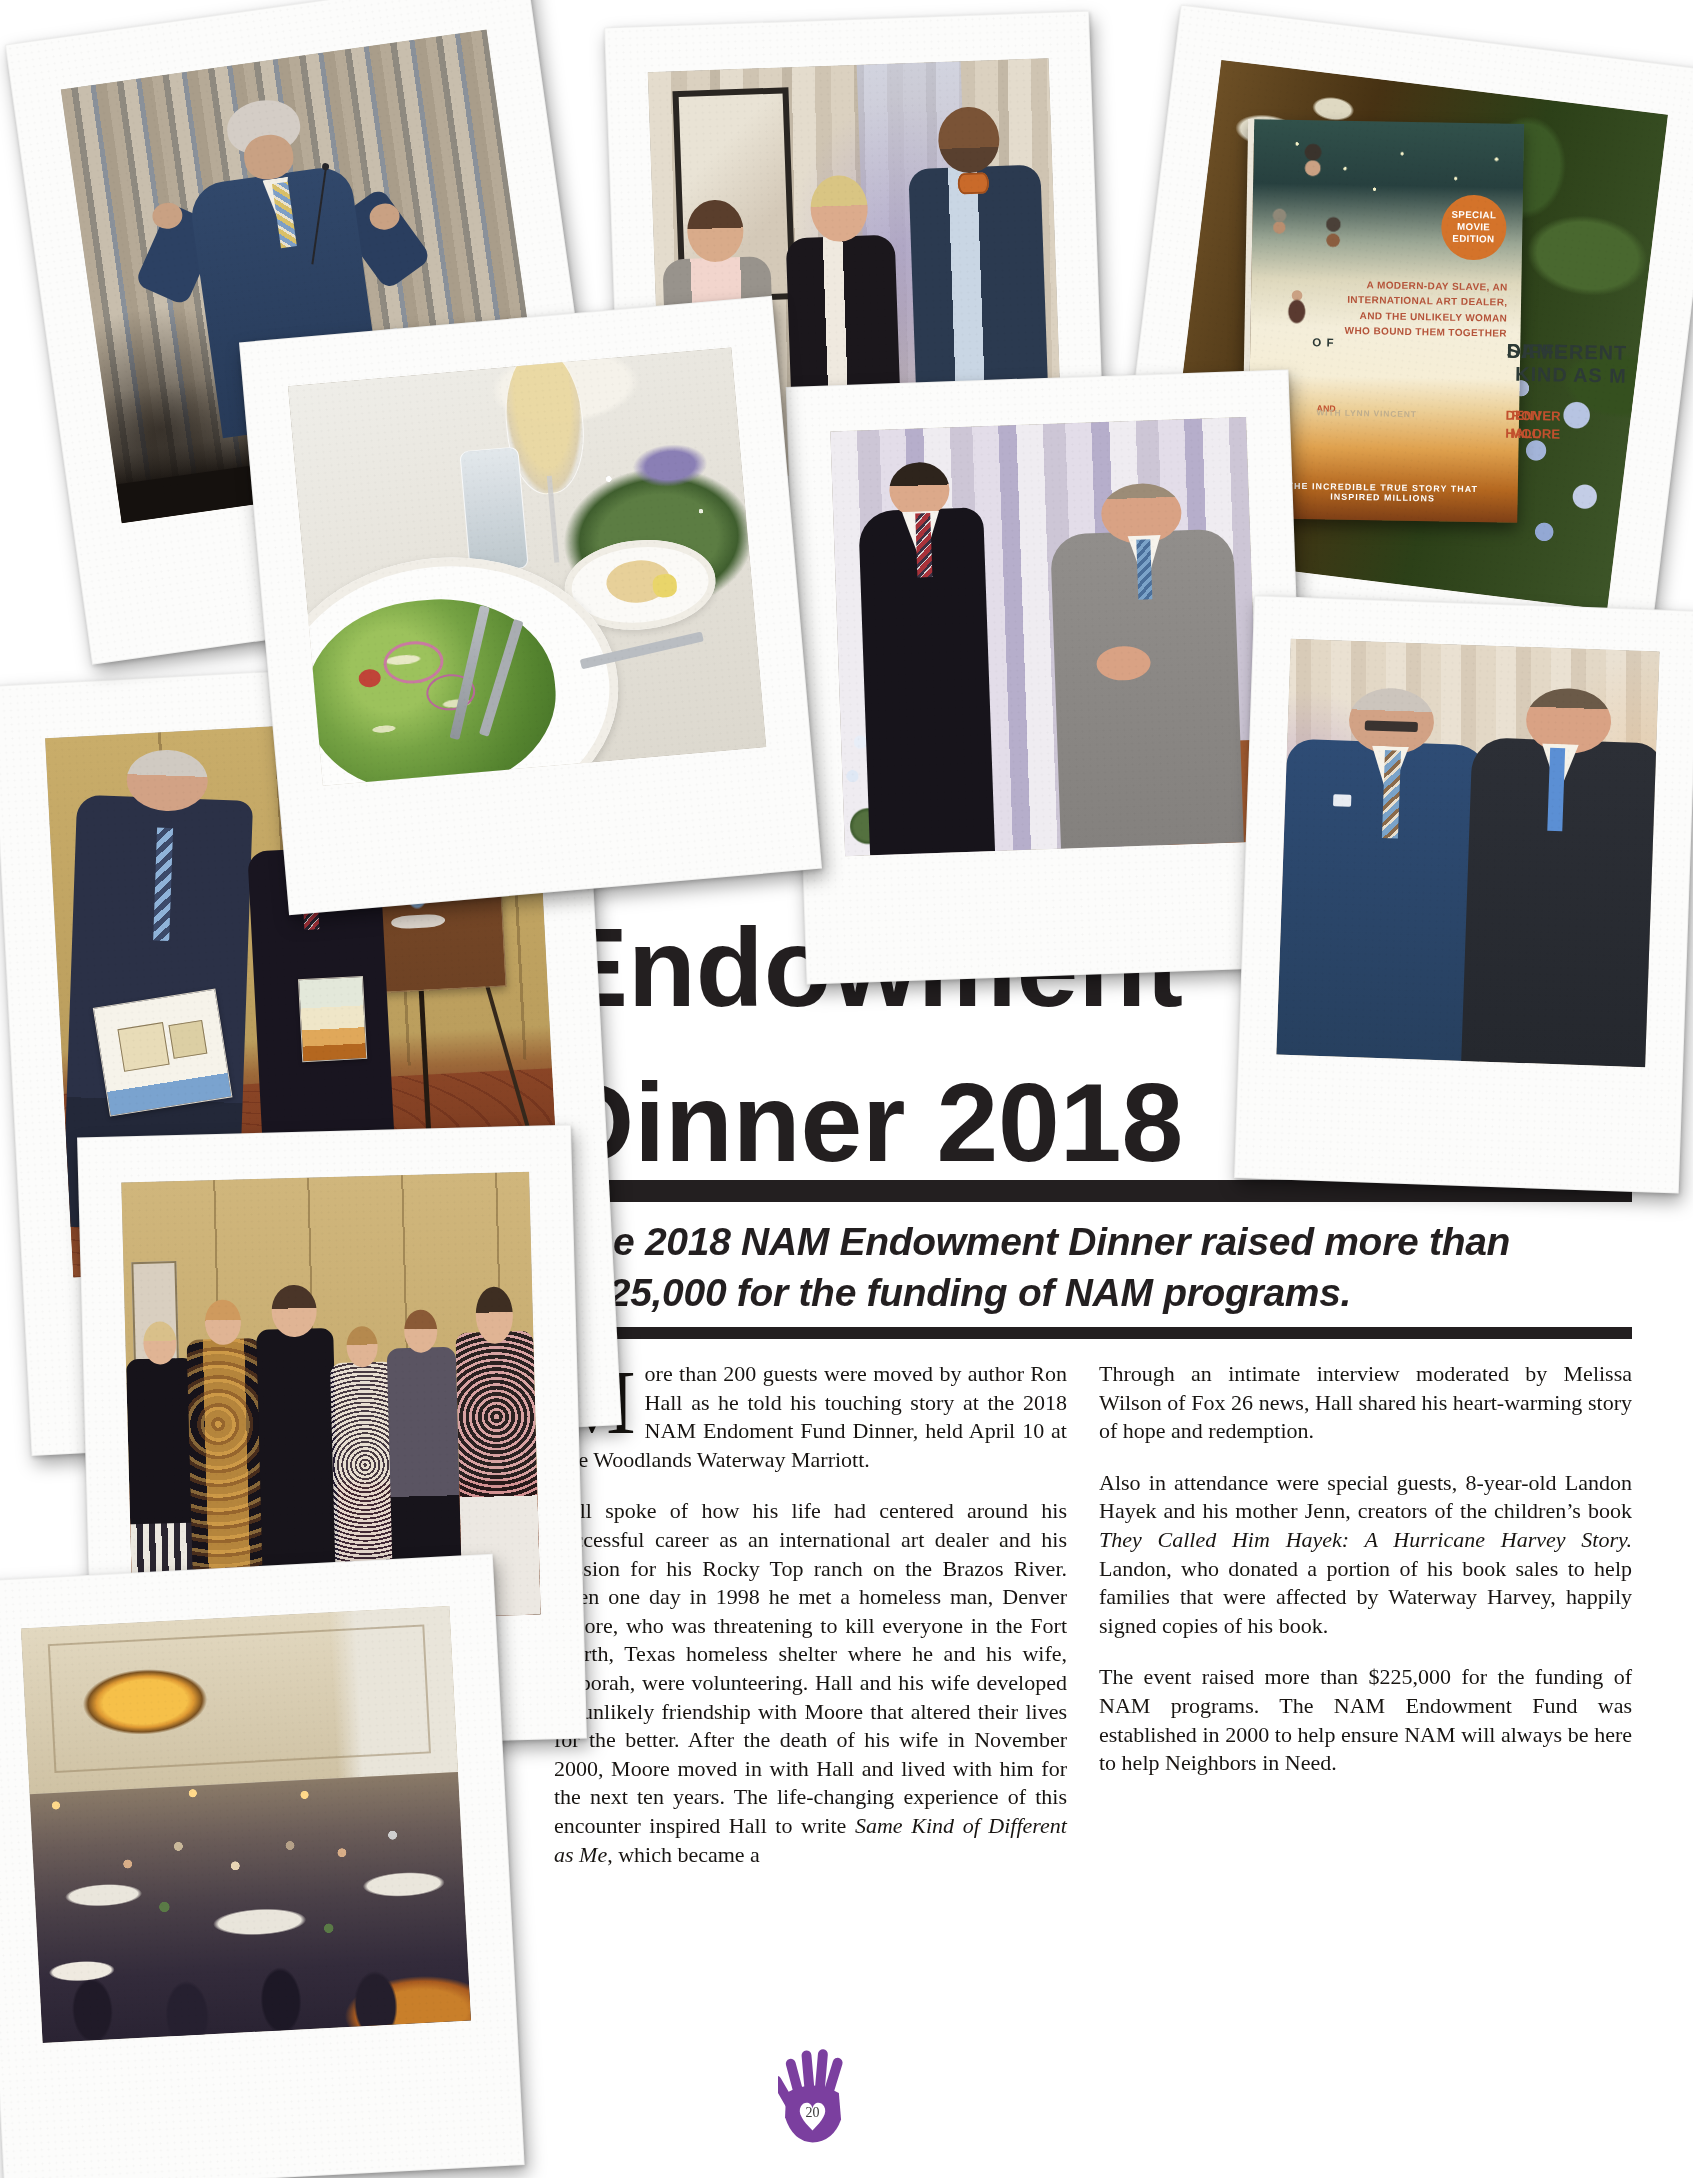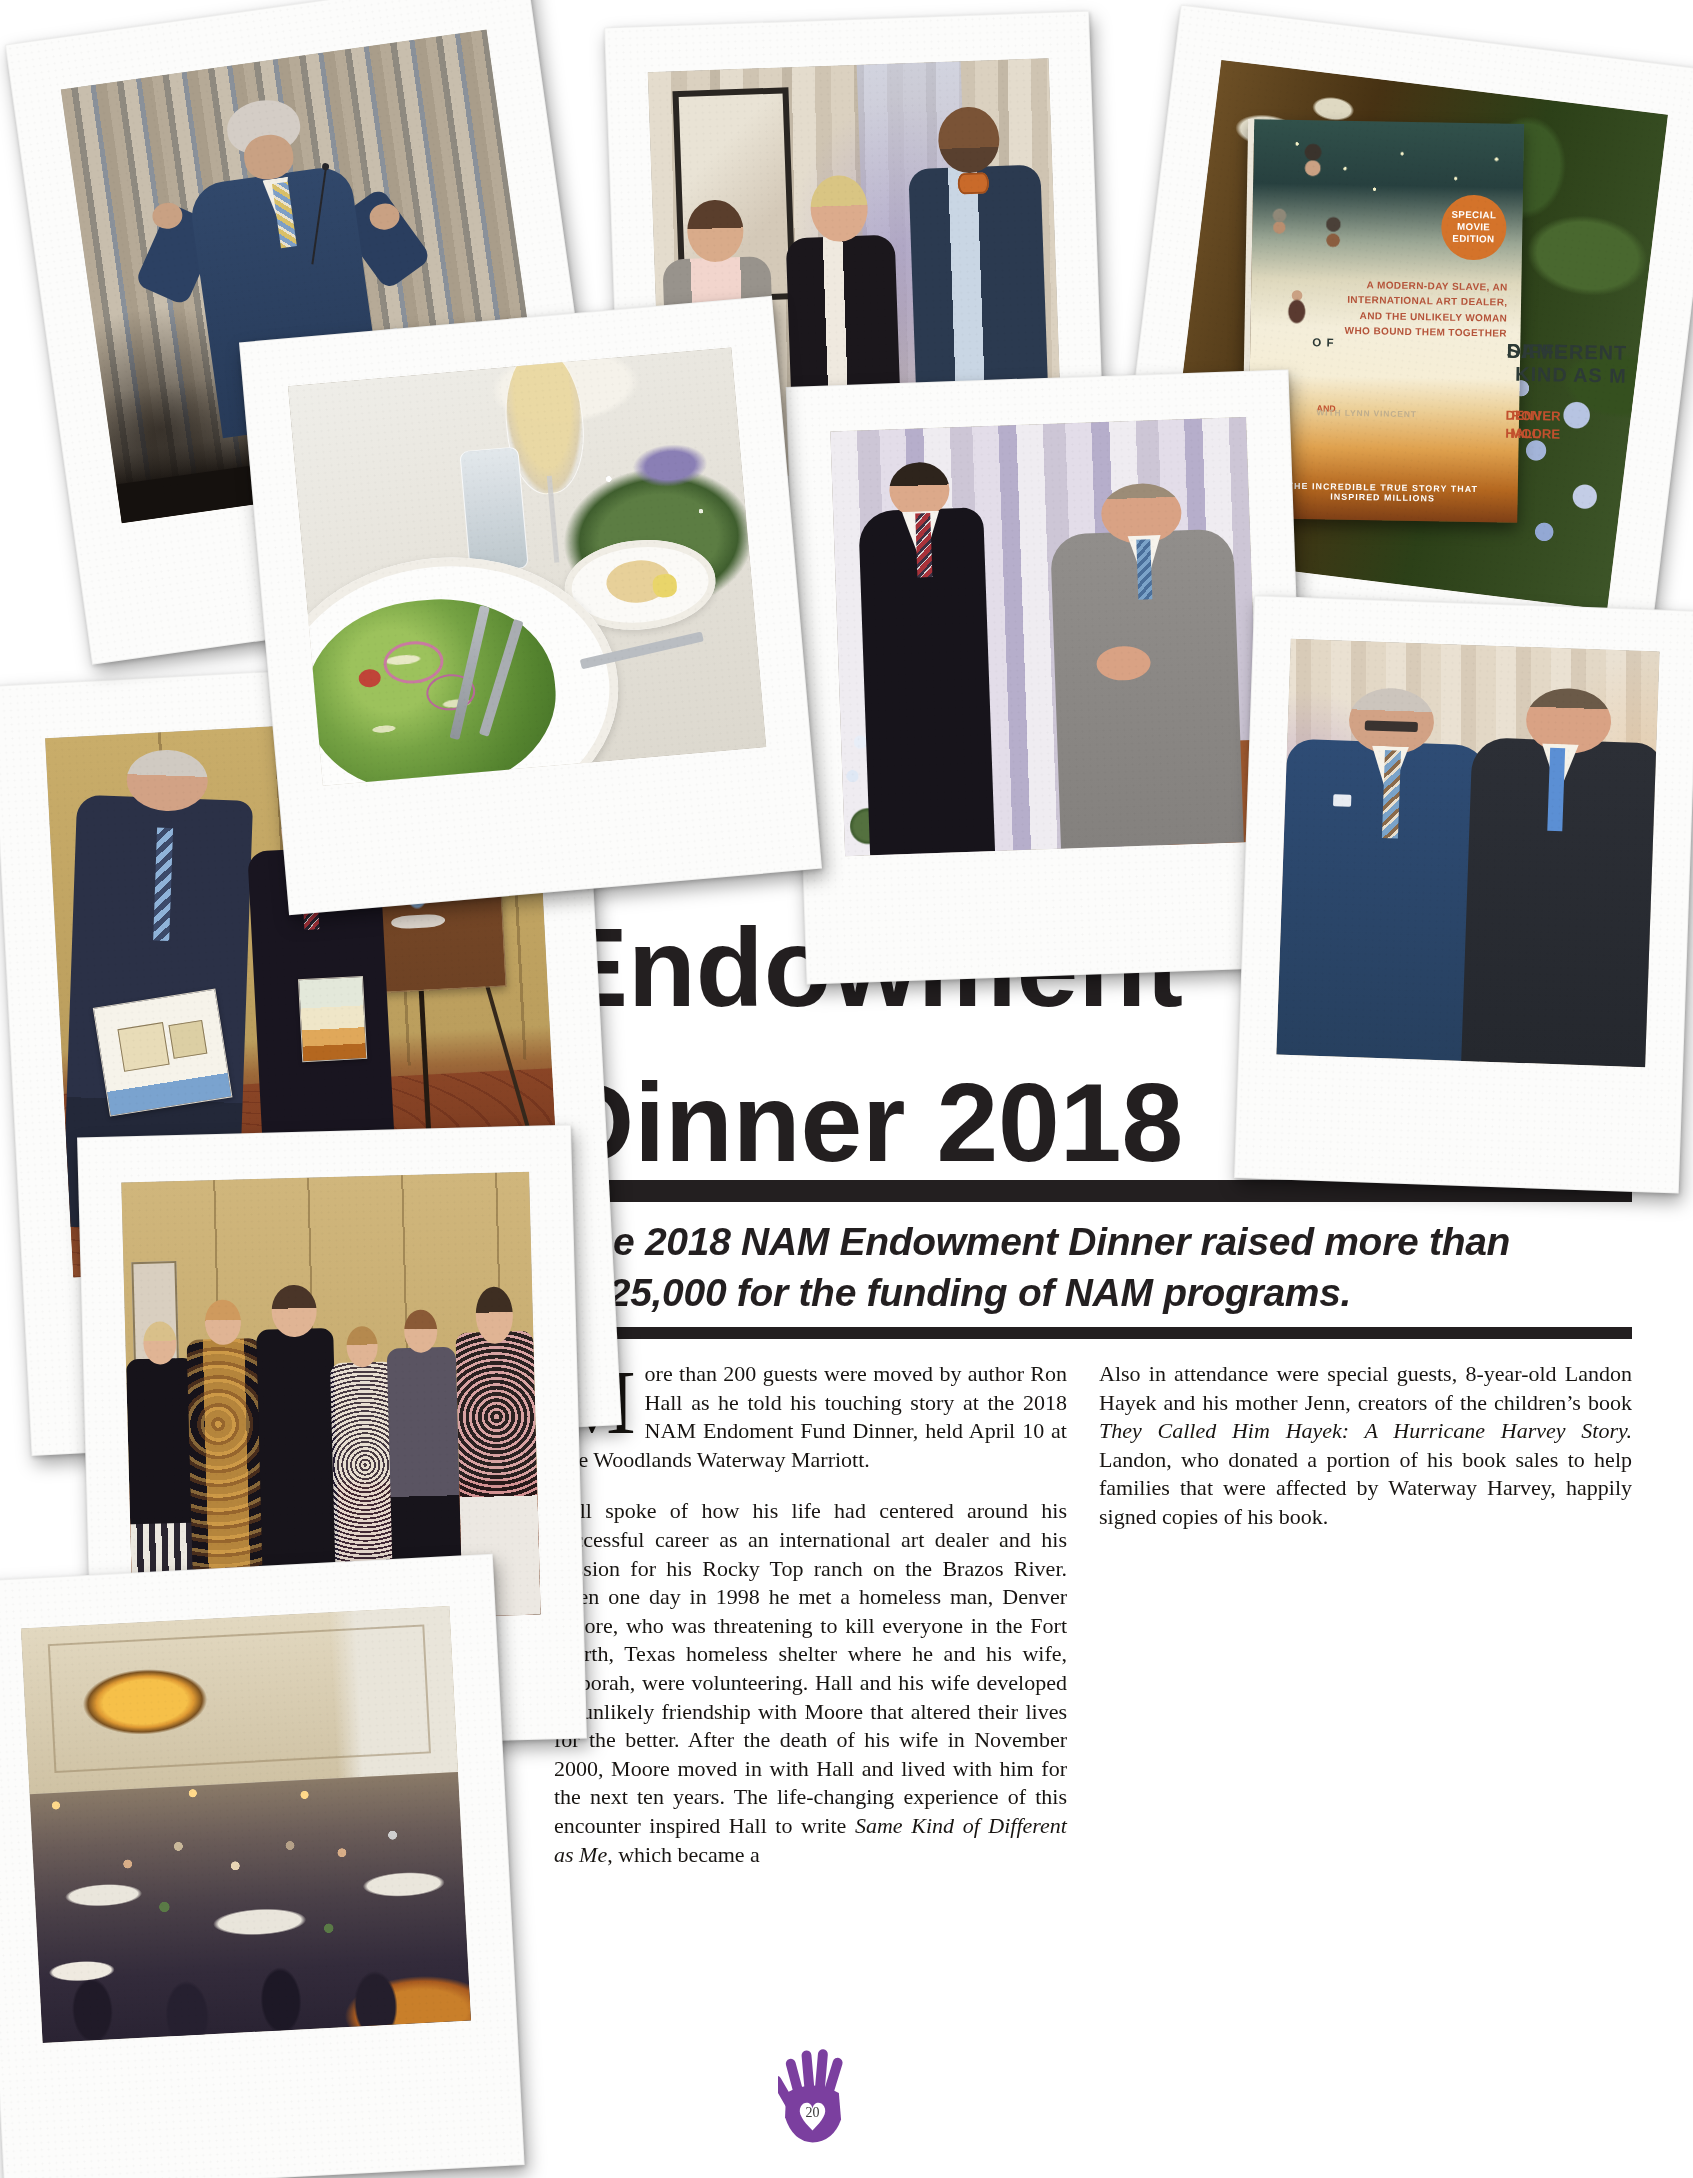--- a/index.html
+++ b/index.html
@@ -437,21 +437,23 @@
   <h1 class="title-line title-2">Dinner 2018</h1>
   <div class="bar bar-top"></div>
   <p class="subtitle">The 2018 NAM Endowment Dinner raised more than $225,000 for the funding of NAM programs.</p>
   <div class="bar bar-bottom"></div>
 
   <section class="col col-left">
     <p class="para"><span class="dropcap">M</span><span>ore than 200 guests were moved by author Ron Hall as he told his touching story at the 2018 NAM Endoment Fund Dinner, held April 10 at The Woodlands Waterway Marriott.</span></p>
     <p class="para"><span>Hall spoke of how his life had centered around his successful career as an international art dealer and his passion for his Rocky Top ranch on the Brazos River.  Then one day in 1998 he met a homeless man, Denver Moore, who was threatening to kill everyone in the Fort Worth, Texas homeless shelter where he and his wife, Deborah, were volunteering. Hall and his wife developed an unlikely friendship with Moore that altered their lives for the better. After the death of his wife in November 2000, Moore moved in with Hall and lived with him for the next ten years. The life-changing experience of this encounter inspired Hall to write </span><em>Same Kind of Different as Me</em><span>, which became a</span></p>
   </section>
   <section class="col col-right">
+    <p class="para">Through an intimate interview moderated by Melissa Wilson of Fox 26 news, Hall shared his heart-warming story of hope and redemption.</p>
     <p class="para"><span>Also in attendance were special guests, 8-year-old Landon Hayek and his mother Jenn, creators of the children’s book </span><em>They Called Him Hayek: A Hurricane Harvey Story.</em><span>  Landon, who donated a portion of his book sales to help families that were affected by Waterway Harvey, happily signed copies of his book.</span></p>
+    <p class="para">The event raised more than $225,000 for the funding of NAM programs.  The NAM Endowment Fund was established in 2000 to help ensure NAM will always be here to help Neighbors in Need.</p>
   </section>
 
   <div class="page-badge">
     <svg viewBox="0 0 62 92">
       <g fill="#7b3f9f">
         <rect x="2" y="24" width="9" height="42" rx="4.5" transform="rotate(-30 6.5 45)"></rect>
         <rect x="12" y="10" width="9" height="50" rx="4.5" transform="rotate(-15 16.5 35)"></rect>
         <rect x="23" y="3" width="9" height="54" rx="4.5" transform="rotate(-5 27.5 30)"></rect>
         <rect x="34" y="2" width="9" height="54" rx="4.5" transform="rotate(5 38.5 29)"></rect>
         <rect x="44" y="9" width="9" height="46" rx="4.5" transform="rotate(17 48.5 32)"></rect>

